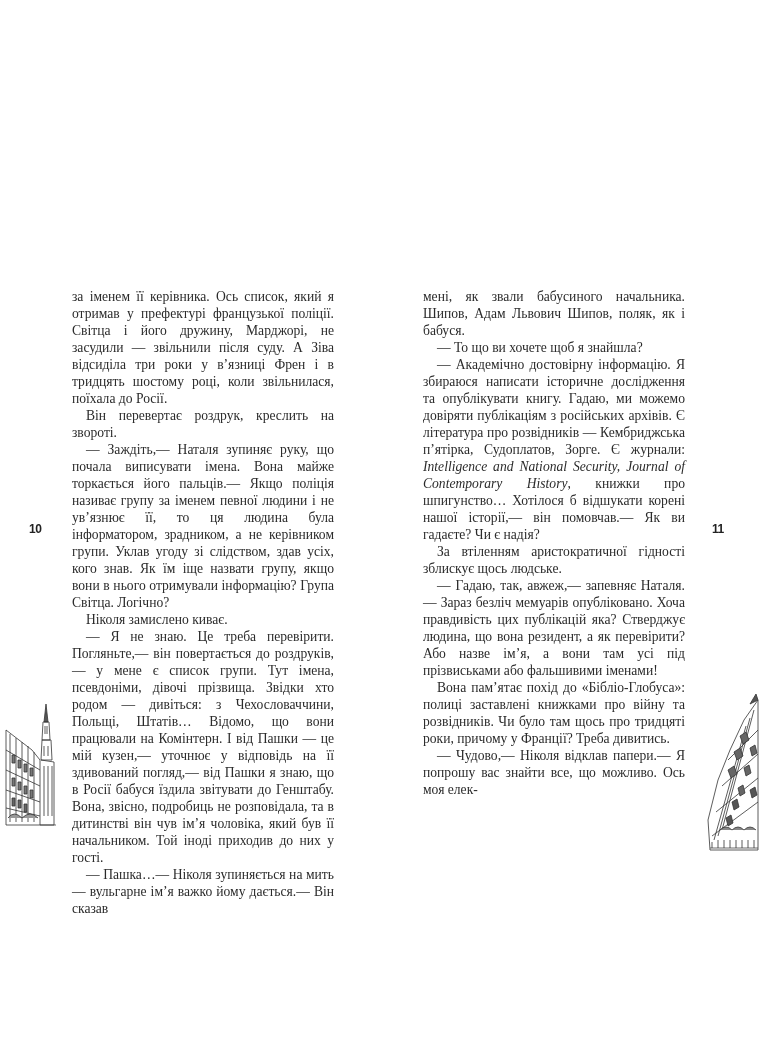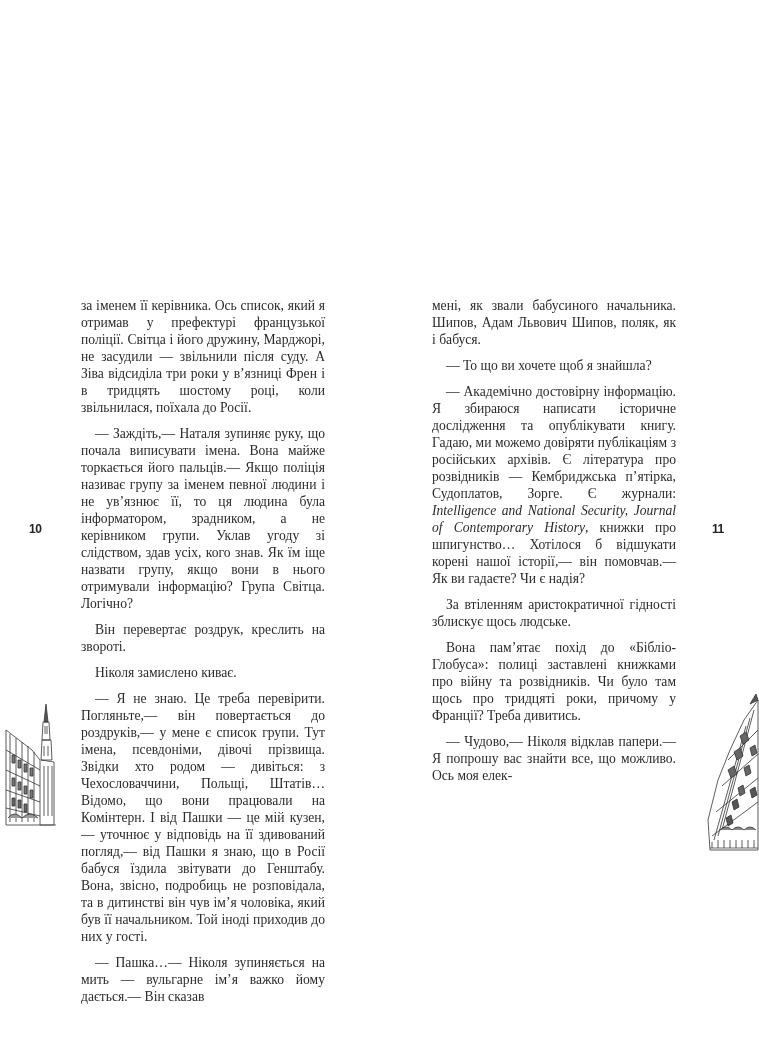--- a/index.html
+++ b/index.html
@@ -37,21 +37,21 @@
       font-size: 13.6px;
       line-height: 17.0px;
       text-align: justify;
       hyphens: manual;
       color: #2b2b2b;
     }
     .page-left .column { left: 72px; }
     .page-right .column { left: 44px; }
 
     .column p {
-      margin: 9px;
+      margin: 0;
       text-indent: 0;
     }
     .column p.indent {
       text-indent: 14px;
     }
     .column em {
       font-style: italic;
     }
 
     .folio {
@@ -73,22 +73,22 @@
     .page-right .illus { left: 321px; top: 690px; width: 59px; height: 165px; }
   </style>
 </head>
 <body>
 
 <div class="spread">
 
   <div class="page page-left">
     <div class="column">
       <p>за іменем її керівника. Ось список, який я отримав у префектурі французької поліції. Світца і його дружину, Марджорі, не засудили — звільнили піс­ля суду. А Зіва відсиділа три роки у в’язниці Френ і в тридцять шостому році, коли звільнилася, по­їхала до Росії.</p>
+      <p class="indent">Він перевертає роздрук, креслить на звороті.</p>
       <p class="indent">— Заждіть,— Наталя зупиняє руку, що почала виписувати імена. Вона майже торкається його пальців.— Якщо поліція називає групу за іменем певної людини і не ув’язнює її, то ця людина була інформатором, зрадником, а не керівником групи. Уклав угоду зі слідством, здав усіх, кого знав. Як їм іще назвати групу, якщо вони в нього отримували інформацію? Група Світца. Логічно?</p>
-      <p class="indent">Він перевертає роздрук, креслить на звороті.</p>
       <p class="indent">Ніколя замислено киває.</p>
       <p class="indent">— Я не знаю. Це треба перевірити. Погляньте,— він повертається до роздруків,— у мене є список групи. Тут імена, псевдоніми, дівочі прізвища. Звідки хто родом — дивіться: з Чехословаччини, Польщі, Штатів… Відомо, що вони працювали на Комінтерн. І від Пашки — це мій кузен,— уточнює у відповідь на її здивований погляд,— від Паш­ки я знаю, що в Росії бабуся їздила звітувати до Генштабу. Вона, звісно, подробиць не розповідала, та в дитинстві він чув ім’я чоловіка, який був її начальником. Той іноді приходив до них у гості.</p>
       <p class="indent">— Пашка…— Ніколя зупиняється на мить — вульгарне ім’я важко йому дається.— Він сказав</p>
     </div>
 
     <div class="folio">10</div>
 
     <div class="illus">
       <svg width="56" height="130" viewBox="0 0 56 130">
         <g fill="none" stroke="#333" stroke-width="0.8">
@@ -113,20 +113,21 @@
       </svg>
     </div>
   </div>
 
   <div class="page page-right">
     <div class="column">
       <p>мені, як звали бабусиного начальника. Шипов, Адам Львович Шипов, поляк, як і бабуся.</p>
       <p class="indent">— То що ви хочете щоб я знайшла?</p>
       <p class="indent"><span>— Академічно достовірну інформацію. Я зби­раюся написати історичне дослідження та опу­блікувати книгу. Гадаю, ми можемо довіряти пу­блікаціям з російських архівів. Є література про розвідників — Кембриджська п’ятірка, Судопла­тов, Зорге. Є журнали: </span><em>Intelligence and National Security, Journal of Contemporary History</em><span>, книжки про шпигунство… Хотілося б відшукати корені нашої історії,— він помовчав.— Як ви гадаєте? Чи є надія?</span></p>
       <p class="indent">За втіленням аристократичної гідності зблискує щось людське.</p>
+      <p class="indent">— Гадаю, так, авжеж,— запевняє Наталя.— За­раз безліч мемуарів опубліковано. Хоча правди­вість цих публікацій яка? Стверджує людина, що вона резидент, а як перевірити? Або назве ім’я, а вони там усі під прізвиськами або фальшивими іменами!</p>
       <p class="indent">Вона пам’ятає похід до «Бібліо-Глобуса»: поли­ці заставлені книжками про війну та розвідників. Чи було там щось про тридцяті роки, причому у Франції? Треба дивитись.</p>
       <p class="indent">— Чудово,— Ніколя відклав папери.— Я по­прошу вас знайти все, що можливо. Ось моя елек-</p>
     </div>
 
     <div class="folio">11</div>
 
     <div class="illus">
       <svg width="59" height="165" viewBox="0 0 59 165">
         <g fill="none" stroke="#333" stroke-width="0.8">
 

